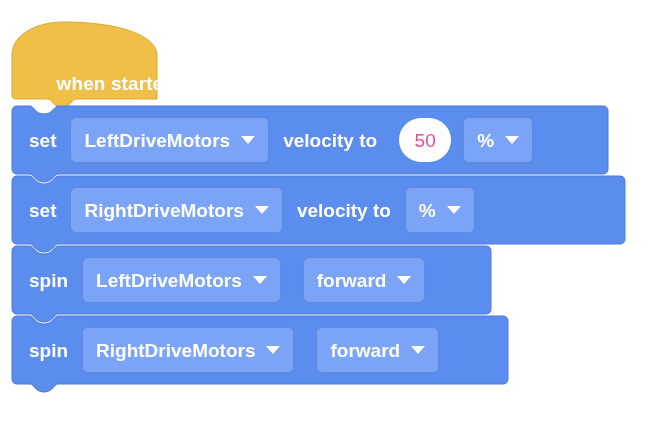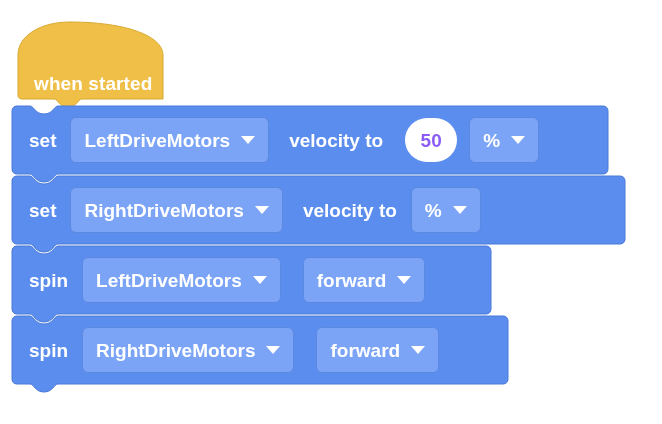--- a/index.html
+++ b/index.html
@@ -42,24 +42,25 @@
   .block .row {
     position: relative;
     display: flex;
     align-items: center;
     height: 100%;
     padding-left: 16px;
   }
 
   
   #hat-block {
-    left: 18px;
+    left: 12px;
     top: 22px;
     width: 163px;
     height: 85px;
+    justify-content: flex-end;
   }
   #hat-block .row {
     padding-left: 16px;
     align-items: flex-end;
     padding-bottom: 14px;
     height: 100%;
     box-sizing: border-box;
   }
   .hat-label {
     color: #ffffff;
@@ -88,21 +89,21 @@
   .kw {
     color: #ffffff;
     font-size: 19px;
     font-weight: bold;
     white-space: nowrap;
     line-height: 1;
     margin-right: 14px;
     margin-left: 2px;
   }
   .kw.mid {
-    margin-left: 20px;
+    margin-left: 14px;
     margin-right: 12px;
   }
 
   
   .dropdown {
     display: flex;
     align-items: center;
     justify-content: flex-end;
     background: #7BA4F6;
     border: 1px solid #5d88e0;
@@ -135,23 +136,23 @@
     justify-content: center;
     background: #ffffff;
     border-radius: 999px;
     height: 44px;
     min-width: 52px;
     padding: 0 12px;
     box-sizing: border-box;
     margin: 0 10px;
   }
   .num-oval .num-text {
-    color: #8b5cf6;
+    color: #ec4899;
     font-size: 19px;
-    font-weight: bold;
+    font-weight: normal;
     line-height: 1;
   }
 
   .pct-dd { margin-left: 2px; }
 </style>
 </head>
 <body>
 
 <div id="workspace">
 

